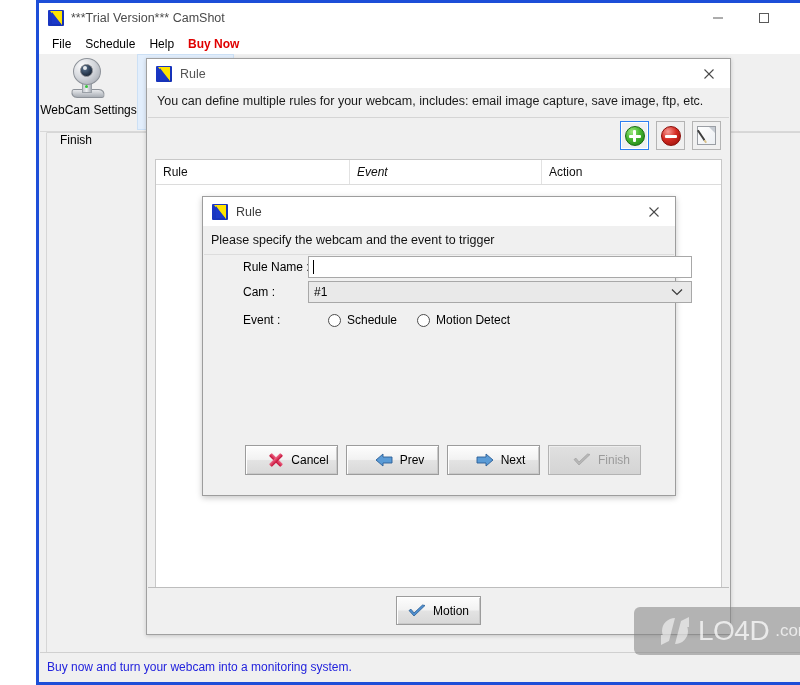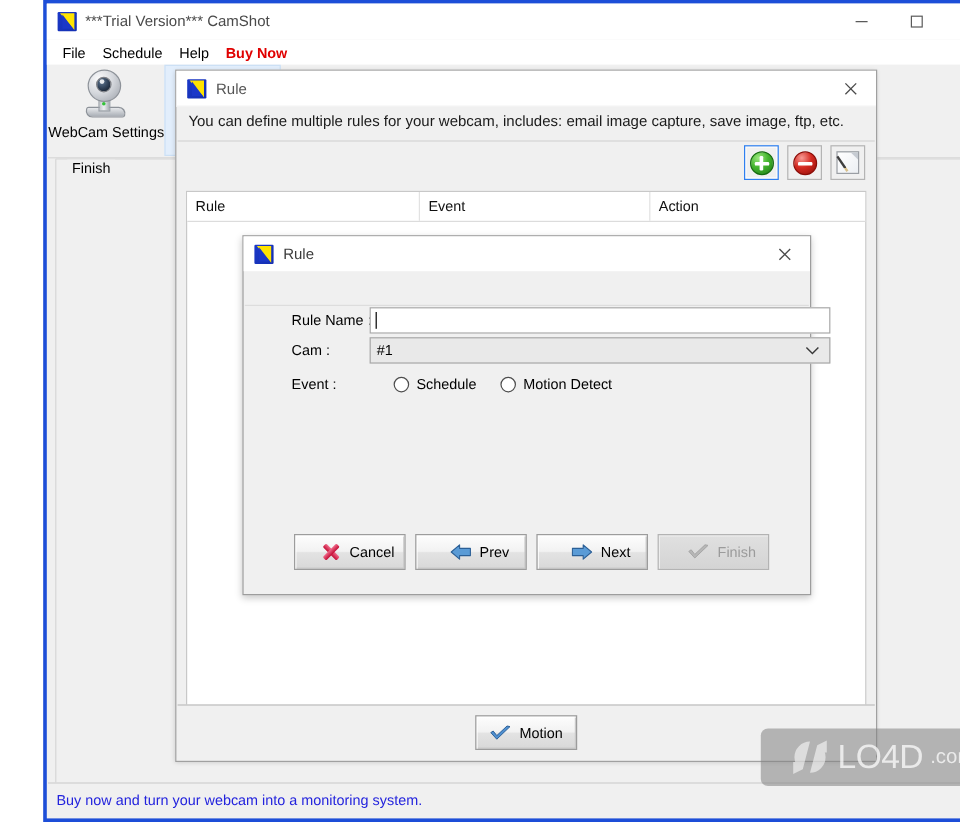--- a/index.html
+++ b/index.html
@@ -340,21 +340,21 @@
   .rl-col {
     font-size: 12px;
     color: #0f0f0f;
     padding-left: 7px;
     display: flex;
     align-items: center;
     border-right: 1px solid #e2e2e2;
     box-sizing: border-box;
   }
   .rl-col.c1 { width: 194px; }
-  .rl-col.c2 { width: 192px; }
+  .rl-col.c2 { width: 192px; font-style: italic; }
   .rl-col.c3 { flex: 1; border-right: none; text-align: center; }
 
   #rule-footer {
     position: absolute;
     left: 1px; right: 1px; bottom: 1px;
     height: 45px;
     background: #f0f0f0;
     border-top: 1px solid #bdbdbd;
     display: flex;
     align-items: center;
@@ -698,20 +698,21 @@
       </div>
       <div class="dlg-title-text">Rule</div>
       <div class="dlg-close">
         <svg width="12" height="12" viewBox="0 0 12 12">
             <line x1="1.5" y1="1.5" x2="10.5" y2="10.5" stroke="currentColor" stroke-width="1.1"></line>
             <line x1="10.5" y1="1.5" x2="1.5" y2="10.5" stroke="currentColor" stroke-width="1.1"></line>
           </svg>
       </div>
     </div>
 
+    <div id="wizard-subtitle">Please specify the webcam and the event to trigger</div>
     <div id="wizard-sep"></div>
 
     <div class="field-row" id="row-rulename">
       <div class="field-label">Rule Name :</div>
       <div id="rule-name-input">
         <span id="rule-name-caret"></span>
         <span></span>
       </div>
     </div>
 

